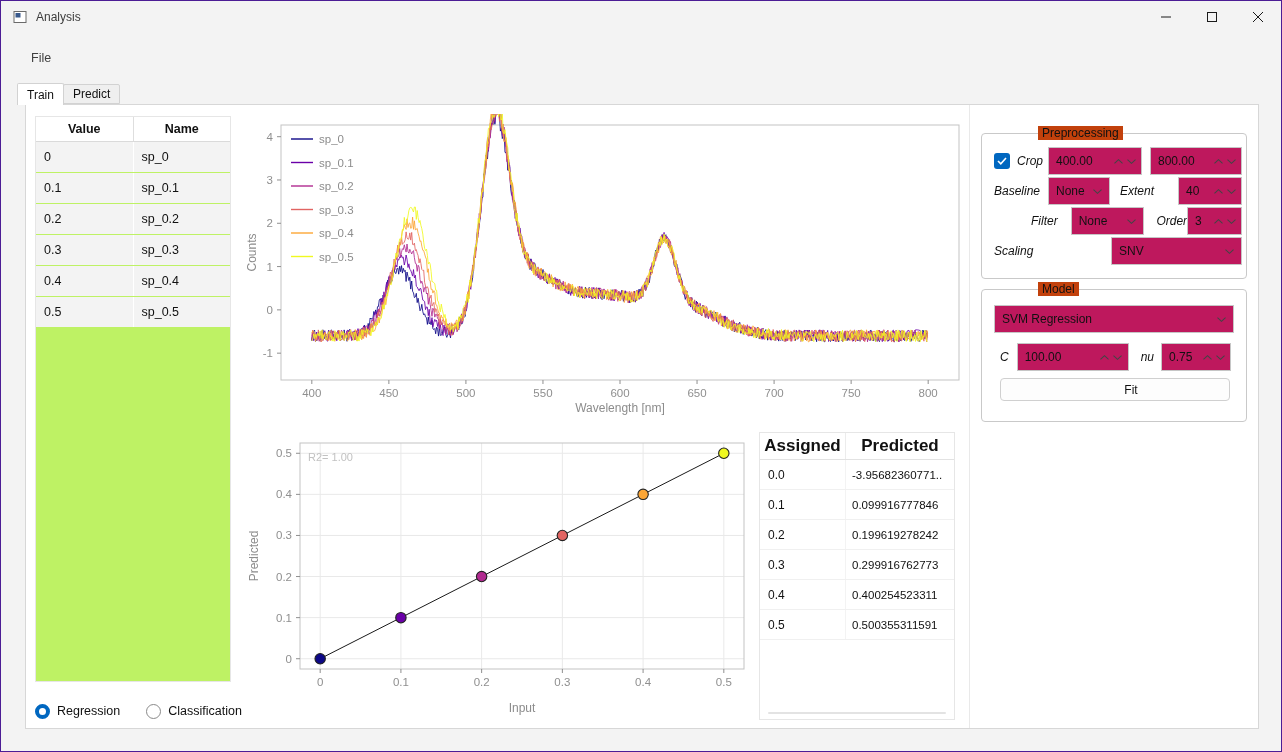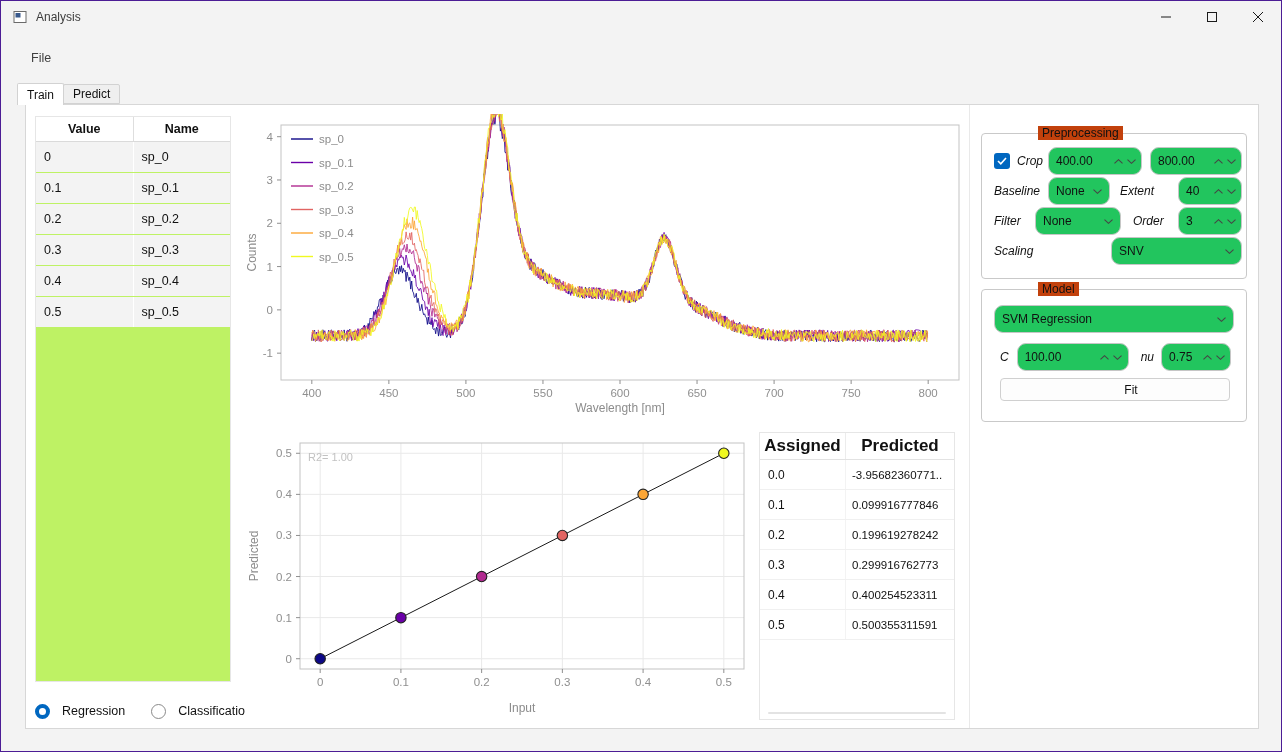--- a/index.html
+++ b/index.html
@@ -31,21 +31,21 @@
   
   .samples-table{position:absolute;left:9px;top:11px;width:196px;height:566px;background:#bef264;border:1px solid #e6e6e6;}
   .st-header{display:flex;height:25px;border-bottom:1px solid #dadada;background:#fff;}
   .st-h-cell{flex:1;display:flex;align-items:center;justify-content:center;font-weight:bold;font-size:12.5px;color:#111;}
   .st-h-cell + .st-h-cell{border-left:1px solid #dedede;}
   .st-row{display:flex;height:30px;gap:1px;margin-bottom:1px;background:#fff;}
   .st-cell{flex:1;background:#f3f3f3;display:flex;align-items:center;padding-left:8px;font-size:12.5px;color:#111;}
 
   
   .mode-row{position:absolute;left:9px;top:597px;height:18px;display:flex;align-items:center;gap:26px;}
-  .radio-opt{display:flex;align-items:center;gap:12px;font-size:12.5px;color:#111;}
+  .radio-opt{display:flex;align-items:center;gap:7px;font-size:12.5px;color:#111;}
   .radio{width:15px;height:15px;border-radius:50%;background:#fff;flex:none;}
   .radio.checked{border:4.5px solid var(--accent);}
   .radio.unchecked{border:1px solid #8a8a8a;}
 
   
   .plot{position:absolute;background:#fff;}
   #spectra-plot{left:219px;top:9px;width:720px;height:306px;}
   #pred-plot{left:219px;top:325px;width:505px;height:290px;}
   svg text{font-family:"Liberation Sans","DejaVu Sans",sans-serif;}
 
@@ -62,21 +62,21 @@
   .rt-scroll{position:absolute;bottom:5px;left:8px;right:8px;height:2px;background:#e3e3e3;border-radius:2px;}
 
   
   .groupbox{position:absolute;border:1px solid #c9c9c9;border-radius:4px;background:#fff;}
   #pp-box{left:955px;top:28px;width:266px;height:146px;}
   #model-box{left:955px;top:184px;width:266px;height:133px;}
   .gb-title{position:absolute;top:-8px;left:8px;background:#c2410c;padding:0 4px;font-size:12px;color:#111;margin-left:48px;}
   .ctl-row{position:absolute;left:12px;right:4px;height:26px;display:flex;align-items:center;}
   .ctl-label{font-size:12px;color:#111;white-space:nowrap;font-style:italic;}
 
-  .spin,.combo{display:flex;align-items:center;height:28px;border:1px solid #c6c6c6;border-radius:9px;background:#22c55e;}
+  .spin,.combo{display:flex;align-items:center;height:28px;border:1px solid #c6c6c6;border-radius:0;background:#be185d;}
   .spin-val,.combo-val{flex:1;padding-left:7px;font-size:12px;color:#111;white-space:nowrap;overflow:hidden;}
   .arrows{display:flex;align-items:center;gap:3px;padding-right:5px;}
   .arrow{display:flex;align-items:center;padding-right:7px;}
   .chev{display:flex;align-items:center;justify-content:center;width:10px;height:16px;}
 
   .checkbox{width:16px;height:16px;border-radius:3px;background:var(--accent);display:flex;align-items:center;justify-content:center;flex:none;}
 
   .fit-btn{position:absolute;left:18px;right:16px;top:88px;height:23px;border:1px solid #d0d0d0;border-radius:4px;
            background:#fdfdfd;display:flex;align-items:center;justify-content:center;font-size:12px;color:#111;padding-left:32px;}
 </style>
@@ -369,21 +369,21 @@
               </span>
               <span class="chev">
                 <svg width="9" height="5" viewBox="0 0 9 5">
                   <polyline points="0.5,0.7 4.5,4.3 8.5,0.7" fill="none" stroke="#454545" stroke-width="1.1"></polyline>
                 </svg>
               </span>
             </span>
         </div>
       </div>
 
-      <div class="ctl-row" style="top:74px;">
+      <div class="ctl-row" style="top:74px;margin-left:37px;">
         <span class="ctl-label" style="width:28px;">Filter</span>
         <div class="combo" style="margin-left:13px;width:86px;">
           <span class="combo-val">None</span>
           <span class="arrow">
               <span class="chev">
                 <svg width="9" height="5" viewBox="0 0 9 5">
                   <polyline points="0.5,0.7 4.5,4.3 8.5,0.7" fill="none" stroke="#454545" stroke-width="1.1"></polyline>
                 </svg>
               </span>
             </span>

